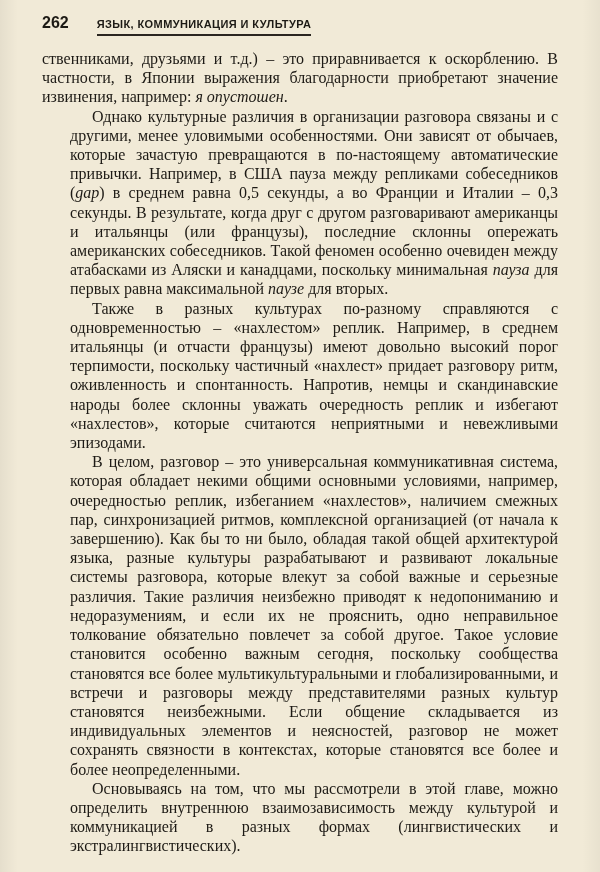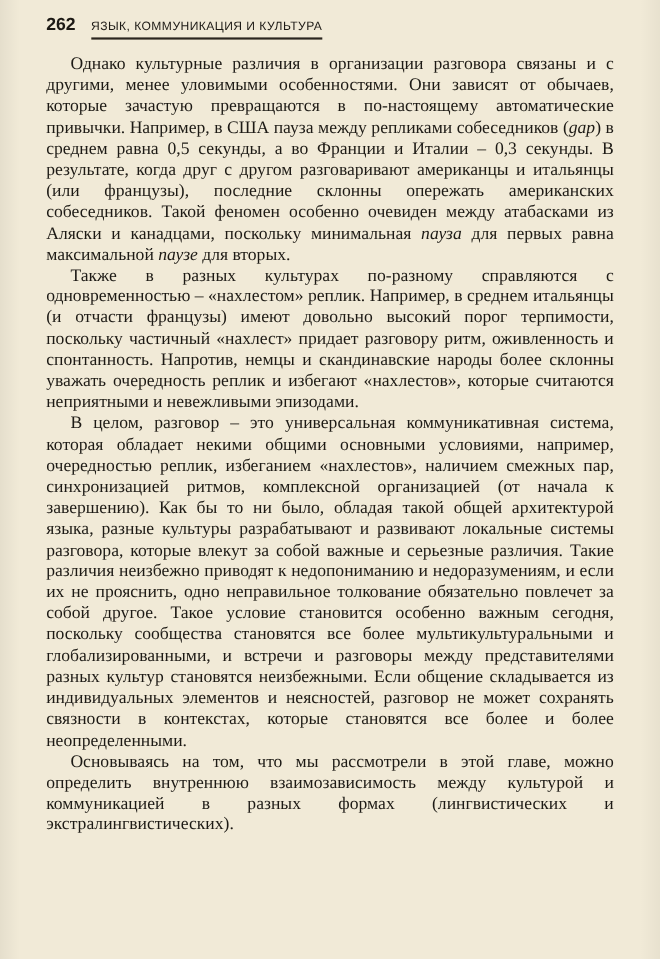--- a/index.html
+++ b/index.html
@@ -19,45 +19,46 @@
     box-sizing: border-box;
     background: var(--page-bg, #f1ead7);
     background-image: linear-gradient(90deg, rgba(0,0,0,0.05) 0, rgba(0,0,0,0) 18px, rgba(0,0,0,0) 582px, rgba(0,0,0,0.04) 600px);
     color: var(--text-color, #1d1a15);
     padding: 14px 42px 0 42px;
     overflow: hidden;
   }
   .page-header {
     display: flex;
     align-items: baseline;
-    gap: 14px;
+    gap: 28px;
     margin-bottom: 13px;
   }
   .page-number {
     font-family: "Liberation Sans", sans-serif;
     font-weight: bold;
     font-size: 16px;
   }
   .running-title {
     font-family: "Liberation Sans", sans-serif;
-    font-weight: normal;
+    font-weight: bold;
     font-size: 11px;
     letter-spacing: 0.4px;
     padding-bottom: 4px;
     border-bottom: 2px solid #2b2620;
   }
   .body-text p {
     margin: 0;
     font-size: 16px;
     line-height: 19.2px;
     text-align: justify;
     hyphens: none;
   }
   .body-text p.indent {
     text-indent: 22px;
+    margin-left: 28px;
   }
   .it { font-style: italic; }
   .bd { font-weight: normal; }
   .section-heading {
     font-size: 23px;
     font-weight: bold;
     margin: 30px 0 17px 0;
     letter-spacing: 0.2px;
   }
 </style>
@@ -65,20 +66,21 @@
 <body>
 
 <div class="page">
 
   <header class="page-header">
     <span class="page-number">262</span>
     <span class="running-title">ЯЗЫК, КОММУНИКАЦИЯ И КУЛЬТУРА</span>
   </header>
 
   <main class="body-text" id="body-paragraphs">
+      <p class=""><span>ственниками, друзьями и т.д.) – это приравнивается к оскорблению. В частности, в Японии выражения благодарности приобретают значение извинения, например: </span><span class="it">я опустошен</span><span>.</span></p>
       <p class="indent"><span>Однако культурные различия в организации разговора связаны и с другими, менее уловимыми особенностями. Они зависят от обычаев, которые зачастую превращаются в по-настоящему автоматические привычки. Например, в США пауза между репликами собеседников (</span><span class="it">gap</span><span>) в среднем равна 0,5 секунды, а во Франции и Италии – 0,3 секунды. В результате, когда друг с другом разговаривают американцы и итальянцы (или французы), последние склонны опережать американских собеседников. Такой феномен особенно очевиден между атабасками из Аляски и канадцами, поскольку минимальная </span><span class="it">пауза</span><span> для первых равна максимальной </span><span class="it">паузе</span><span> для вторых.</span></p>
       <p class="indent"><span>Также в разных культурах по-разному справляются с </span><span class="bd">одновременностью – «нахлестом» реплик.</span><span> Например, в среднем итальянцы (и отчасти французы) имеют довольно высокий порог терпимости, поскольку частичный «нахлест» придает разговору ритм, оживленность и спонтанность. Напротив, немцы и скандинавские народы более склонны уважать очередность реплик и избегают «нахлестов», которые считаются неприятными и невежливыми эпизодами.</span></p>
       <p class="indent"><span>В целом, разговор – это универсальная коммуникативная система, которая обладает некими общими основными условиями, например, очередностью реплик, избеганием «нахлестов», наличием смежных пар, синхронизацией ритмов, комплексной организацией (от начала к завершению). Как бы то ни было, обладая такой общей архитектурой языка, разные культуры разрабатывают и развивают </span><span class="bd">локальные системы</span><span> разговора, которые влекут за собой важные и серьезные различия. Такие различия неизбежно приводят к недопониманию и недоразумениям, и если их не прояснить, одно неправильное толкование обязательно повлечет за собой другое. Такое условие становится особенно важным сегодня, поскольку сообщества становятся все более мультикультуральными и глобализированными, и встречи и разговоры между представителями разных культур становятся неизбежными. Если общение складывается из индивидуальных элементов и неясностей, разговор не может сохранять связности в контекстах, которые становятся все более и более неопределенными.</span></p>
     </main>
 
 
   <div class="body-text" id="section-paragraphs">
       <p class="indent"><span>Основываясь на том, что мы рассмотрели в этой главе, можно определить внутреннюю взаимозависимость между культурой и коммуникацией в разных формах (лингвистических и экстралингвистических).</span></p>
     </div>
 

